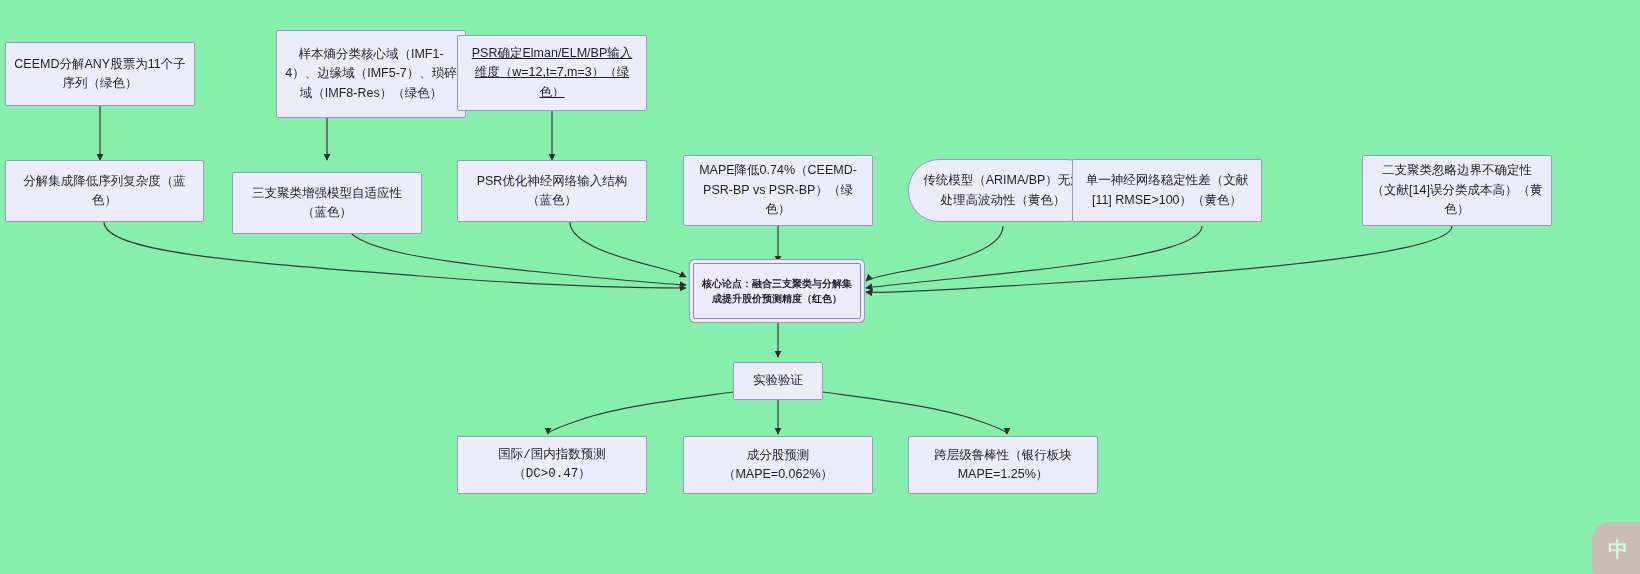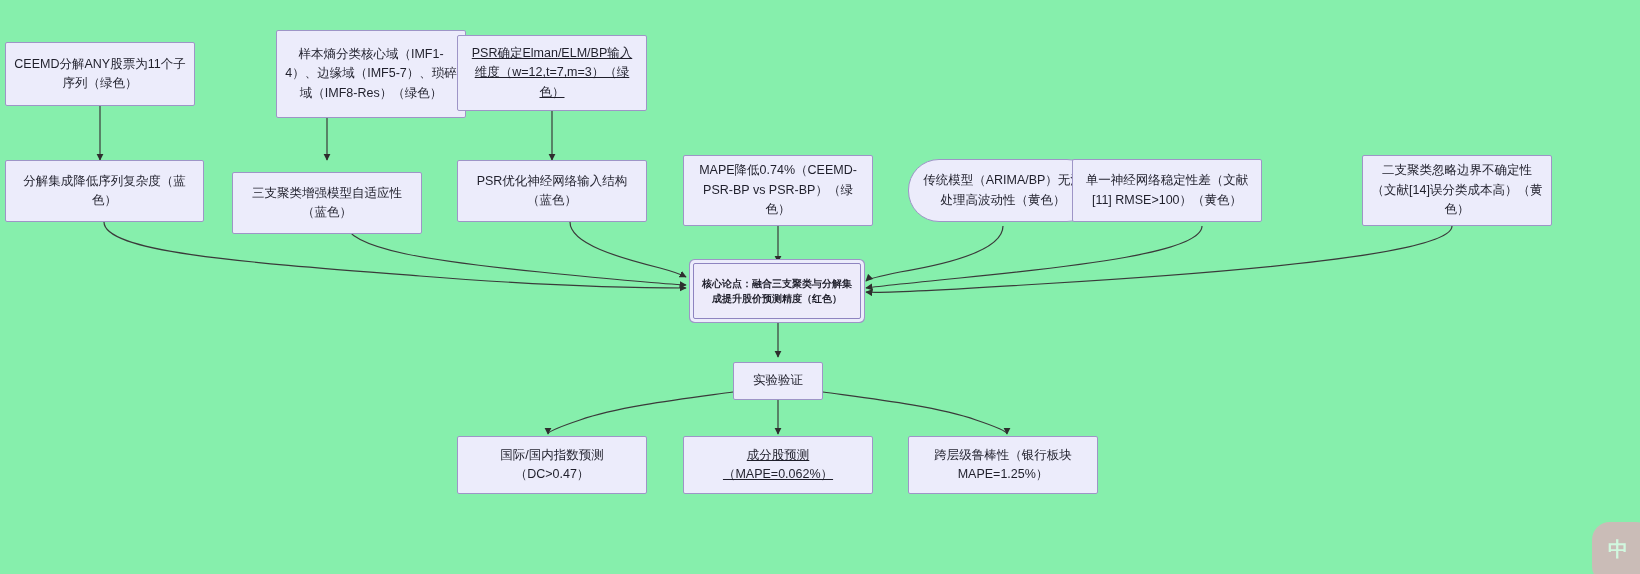--- a/index.html
+++ b/index.html
@@ -154,25 +154,25 @@
   </div>
 
   <div class="node core" style="left:693px; top:263px; width:168px; height:56px;">
     <span class="txt">核心论点：融合三支聚类与分解集成提升股价预测精度（红色）</span>
   </div>
 
   <div class="node" style="left:733px; top:362px; width:90px; height:38px;">
     <span class="txt">实验验证</span>
   </div>
 
-  <div class="node" style="left:457px; top:436px; width:190px; height:58px;">
+  <div class="node" style="left:457px; top:436px; width:190px; height:58px;font-family:Liberation Mono, monospace;">
     <span class="txt">国际/国内指数预测（DC&gt;0.47）</span>
   </div>
 
-  <div class="node" style="left:683px; top:436px; width:190px; height:58px;text-decoration:underline;">
+  <div class="node" style="left:683px; top:436px; width:190px; height:58px;">
     <span class="txt">成分股预测（MAPE=0.062%）</span>
   </div>
 
   <div class="node" style="left:908px; top:436px; width:190px; height:58px;">
     <span class="txt">跨层级鲁棒性（银行板块MAPE=1.25%）</span>
   </div>
 
   <div id="watermark">
     <span class="wm-text">中</span>
   </div>

